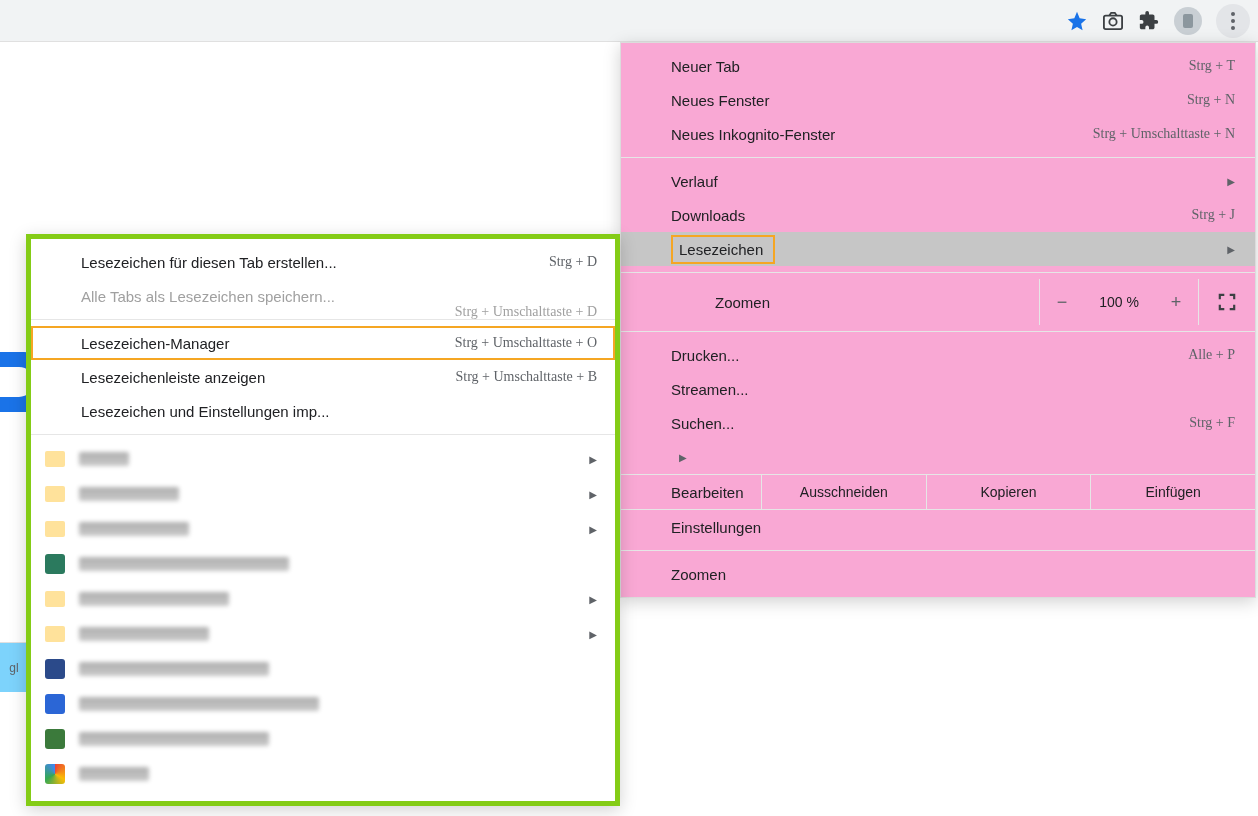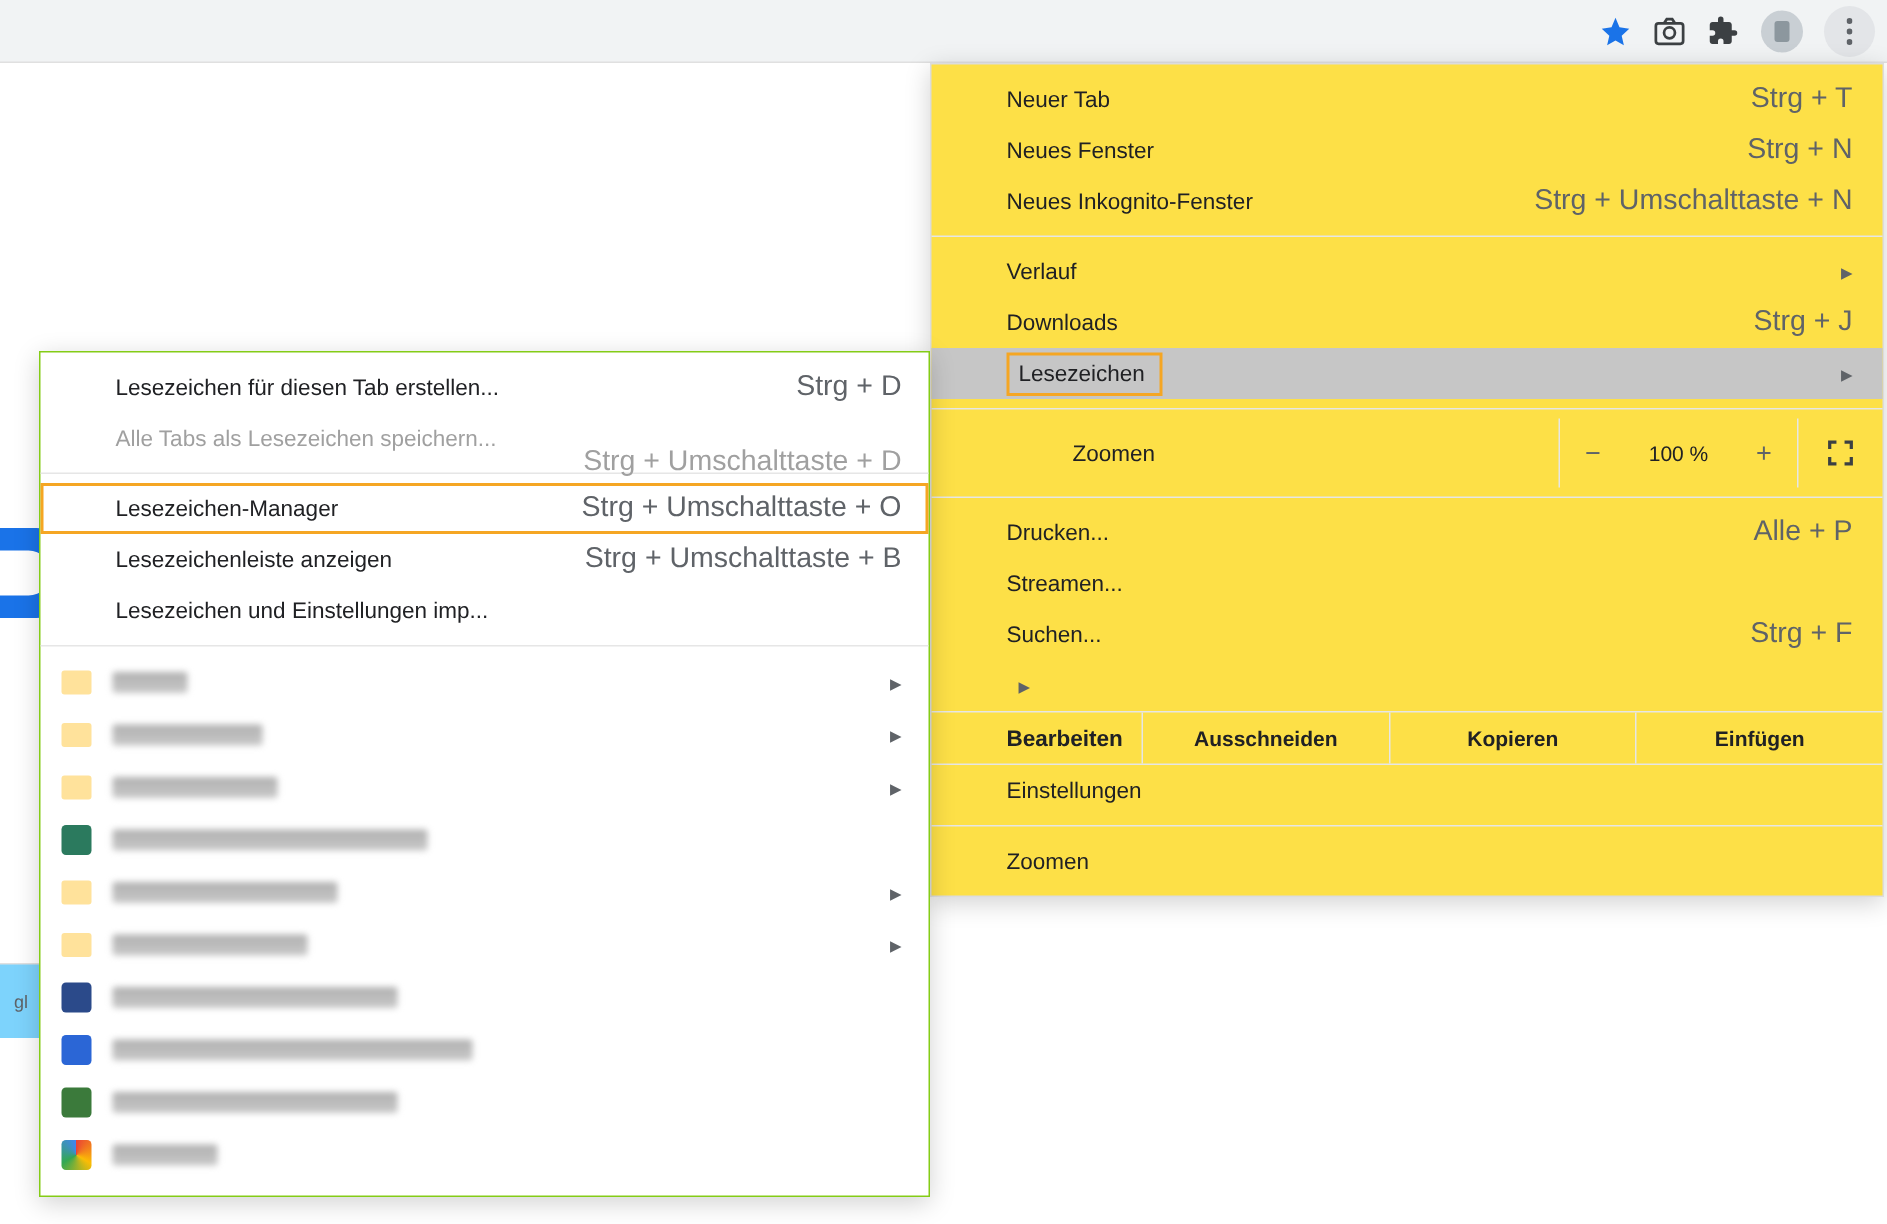--- a/index.html
+++ b/index.html
@@ -49,35 +49,35 @@
     top: 352px; left: -6px;
     width: 36px; height: 60px;
     color: #1a73e8;
     overflow: hidden;
   }
   .main-menu {
     position: absolute;
     top: 42px;
     left: 620px;
     width: 636px;
-    background: #fde047;
+    background: #f9a8d4;
     border: 1px solid #dcdcdc;
     box-shadow: 0 4px 16px rgba(0,0,0,0.18);
     padding: 6px 0;
   }
   .menu-item {
     display: flex;
     align-items: center;
     justify-content: space-between;
     height: 34px;
     padding: 0 20px 0 50px;
     cursor: default;
   }
   .menu-item .label { flex: 1; }
-  .menu-item .shortcut { color: #5f6368; font-size: 19px; }
+  .menu-item .shortcut { color: #5f6368; font-size: 14px; font-family: Liberation Serif, serif; }
   .menu-item .arrow { color: #5f6368; font-size: 12px; margin-left: 8px;}
   .menu-item.highlighted {
     background: #c6c6c6;
   }
   .orange-outline {
     outline: 2px solid #f5a623;
     outline-offset: -2px;
   }
   .orange-box {
     display: inline-block;
@@ -111,37 +111,36 @@
   }
   .zoom-cell.pct { width: 70px; font-size: 14px; color: #202124;}
   .zoom-cell.full { width: 56px; }
   .edit-row {
     display: flex;
     align-items: center;
     height: 36px;
     padding-left: 50px;
     border-top: 1px solid #e6e6e6;
     border-bottom: 1px solid #e6e6e6;
-    font-weight: bold;
   }
   .edit-row .edit-label { width: 90px; }
   .edit-btn {
     display:flex; align-items:center; justify-content:center;
     flex:1;
     height:100%;
     border-left: 1px solid #e6e6e6;
     font-size: 14px;
   }
   .sub-menu {
     position: absolute;
     top: 234px;
     left: 26px;
     width: 594px;
     background: #fff;
-    border: 1px solid #84cc16;
+    border: 5px solid #84cc16;
     box-shadow: 0 4px 16px rgba(0,0,0,0.18);
     padding: 6px 0 10px 0;
   }
   .sub-menu .menu-item { padding: 0 18px 0 50px; height: 34px;}
   .sub-menu .menu-item.disabled { color: #a0a0a0; }
   .sub-menu .menu-item.disabled .shortcut { color: #a0a0a0; margin-top: 32px; }
   .sub-menu .menu-sep { margin: 6px 0; }
   .folder-item {
     display: flex;
     align-items: center;

